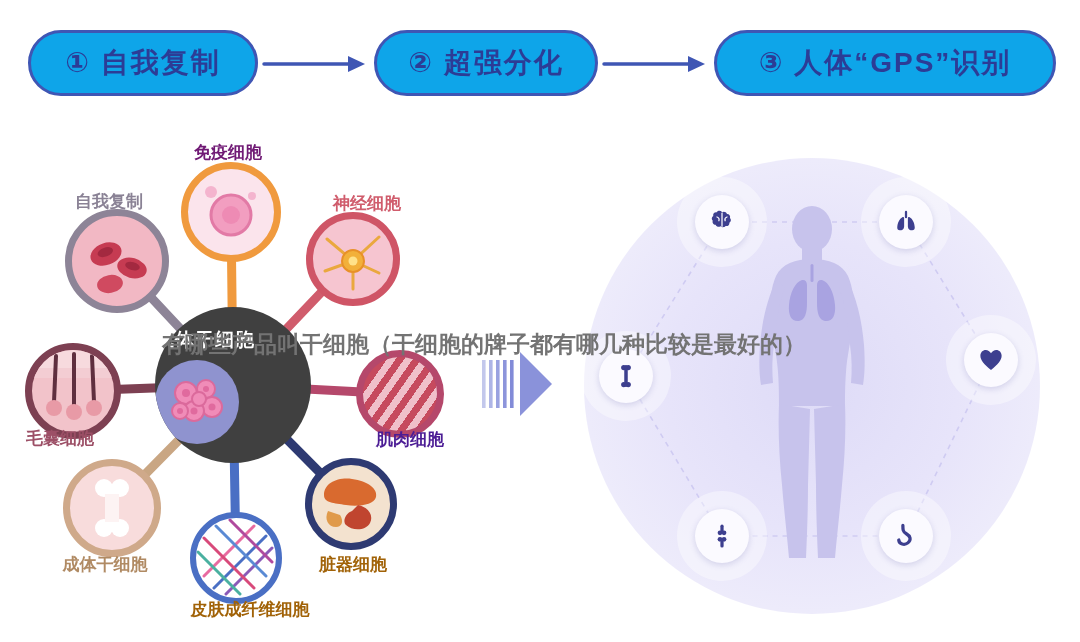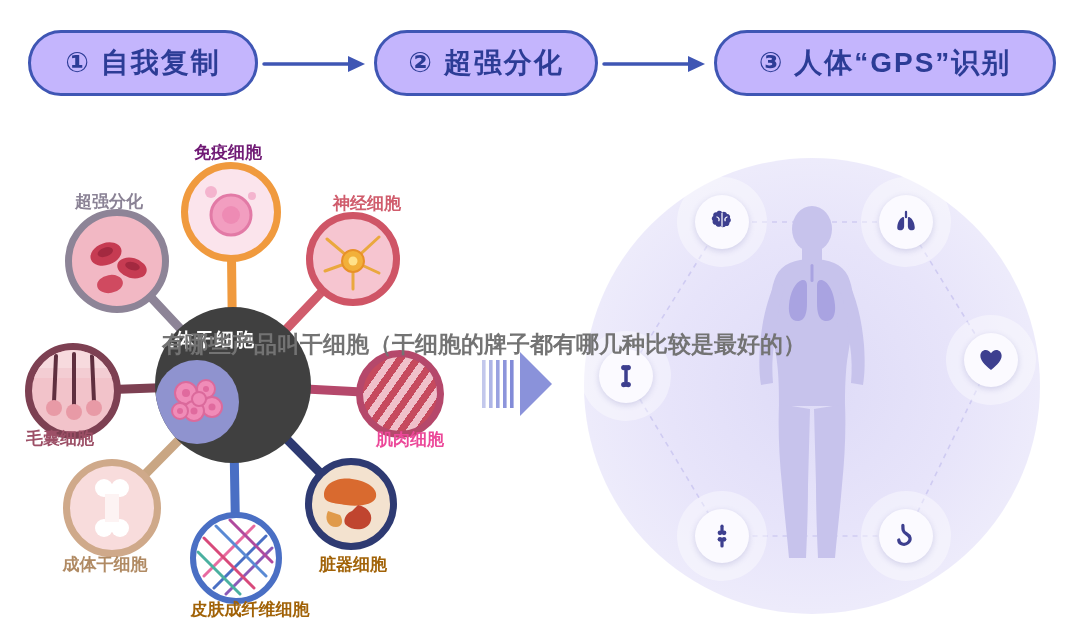--- a/index.html
+++ b/index.html
@@ -1,21 +1,21 @@
 <!DOCTYPE html>
 <html><head>
 <meta charset="utf-8">
 <style>
   * { margin:0; padding:0; box-sizing:border-box; }
   body { font-family:"Liberation Sans","DejaVu Sans",sans-serif; background:#fff; }
   .page { position:relative; width:1080px; height:642px; background:#ffffff; overflow:hidden; }
 
   
   .pill { position:absolute; top:30px; height:66px; border:3px solid #3f56b4; border-radius:36px;
-          background:#c4b5fd; display:flex; align-items:center; justify-content:center;
+          background:#0ea5e9; display:flex; align-items:center; justify-content:center;
           font-size:28px; font-weight:700; color:#2c3c96; letter-spacing:2px; z-index:10; }
   .pill1 { left:28px;  width:230px; }
   .pill2 { left:374px; width:224px; }
   .pill3 { left:714px; width:342px; }
   .step-arrow { position:absolute; top:51px; z-index:10; }
   .sa1 { left:262px; }
   .sa2 { left:602px; }
 
   
   .connectors { position:absolute; left:0; top:0; z-index:1; }
@@ -35,21 +35,21 @@
                  display:flex; flex-direction:column; align-items:flex-start; }
   .center-label { margin-top:20px; color:#ffffff; font-size:19px; font-weight:700; letter-spacing:1px; }
   .center-inner { width:84px; height:84px; border-radius:50%; background:#8f93cf; margin-top:7px; overflow:hidden; }
   .center-inner svg { display:block; width:100%; height:100%; }
 
   .cell-label { position:absolute; font-size:17px; font-weight:700; text-align:center; z-index:5; }
   .lbl-immune { left:148px; top:141px; width:160px; color:#701a75; }
   .lbl-blood  { left:29px;  top:190px; width:160px; color:#8a8295; }
   .lbl-nerve  { left:273px; top:192px; width:160px; color:#d05c6c;padding-left:28px; }
   .lbl-hair   { left:-20px; top:427px; width:160px; color:#9c4f66; }
-  .lbl-muscle { left:330px; top:428px; width:160px; color:#ec4899; }
+  .lbl-muscle { left:330px; top:428px; width:160px; color:#4c1d95; }
   .lbl-bone   { left:25px;  top:553px; width:160px; color:#b08a63; }
   .lbl-organ  { left:273px; top:553px; width:160px; color:#a16207; }
   .lbl-skin   { left:150px; top:598px; width:200px; color:#a16207; }
 
   
   .flow-arrow { position:absolute; left:480px; top:352px; z-index:4; }
 
   
   .body-circle { position:absolute; left:584px; top:158px; width:456px; height:456px; border-radius:50%;
                  background:radial-gradient(circle at 50% 50%, #dedbf7 0%, #e7e4fa 45%, #edebfb 70%, #f4f3fd 100%);
@@ -215,21 +215,21 @@
             <circle cx="51" cy="29" r="3"></circle>
           <circle cx="57" cy="47" r="3.5"></circle>
             <circle cx="39" cy="51" r="3.5"></circle>
           <circle cx="25" cy="51" r="3"></circle>
         </g>
       </svg>
     </div>
   </div>
 
   <div class="cell-label lbl-immune">免疫细胞</div>
-  <div class="cell-label lbl-blood">超强分化</div>
+  <div class="cell-label lbl-blood">自我复制</div>
   <div class="cell-label lbl-nerve">神经细胞</div>
   <div class="cell-label lbl-hair">毛囊细胞</div>
   <div class="cell-label lbl-muscle">肌肉细胞</div>
   <div class="cell-label lbl-bone">成体干细胞</div>
   <div class="cell-label lbl-organ">脏器细胞</div>
   <div class="cell-label lbl-skin">皮肤成纤维细胞</div>
 
   <svg class="flow-arrow" width="72" height="64" viewBox="0 0 72 64">
     <rect x="2" y="8" width="3.6" height="48" fill="#c3c8ec"></rect>
     <rect x="9" y="8" width="3.6" height="48" fill="#aeb5e6"></rect>

